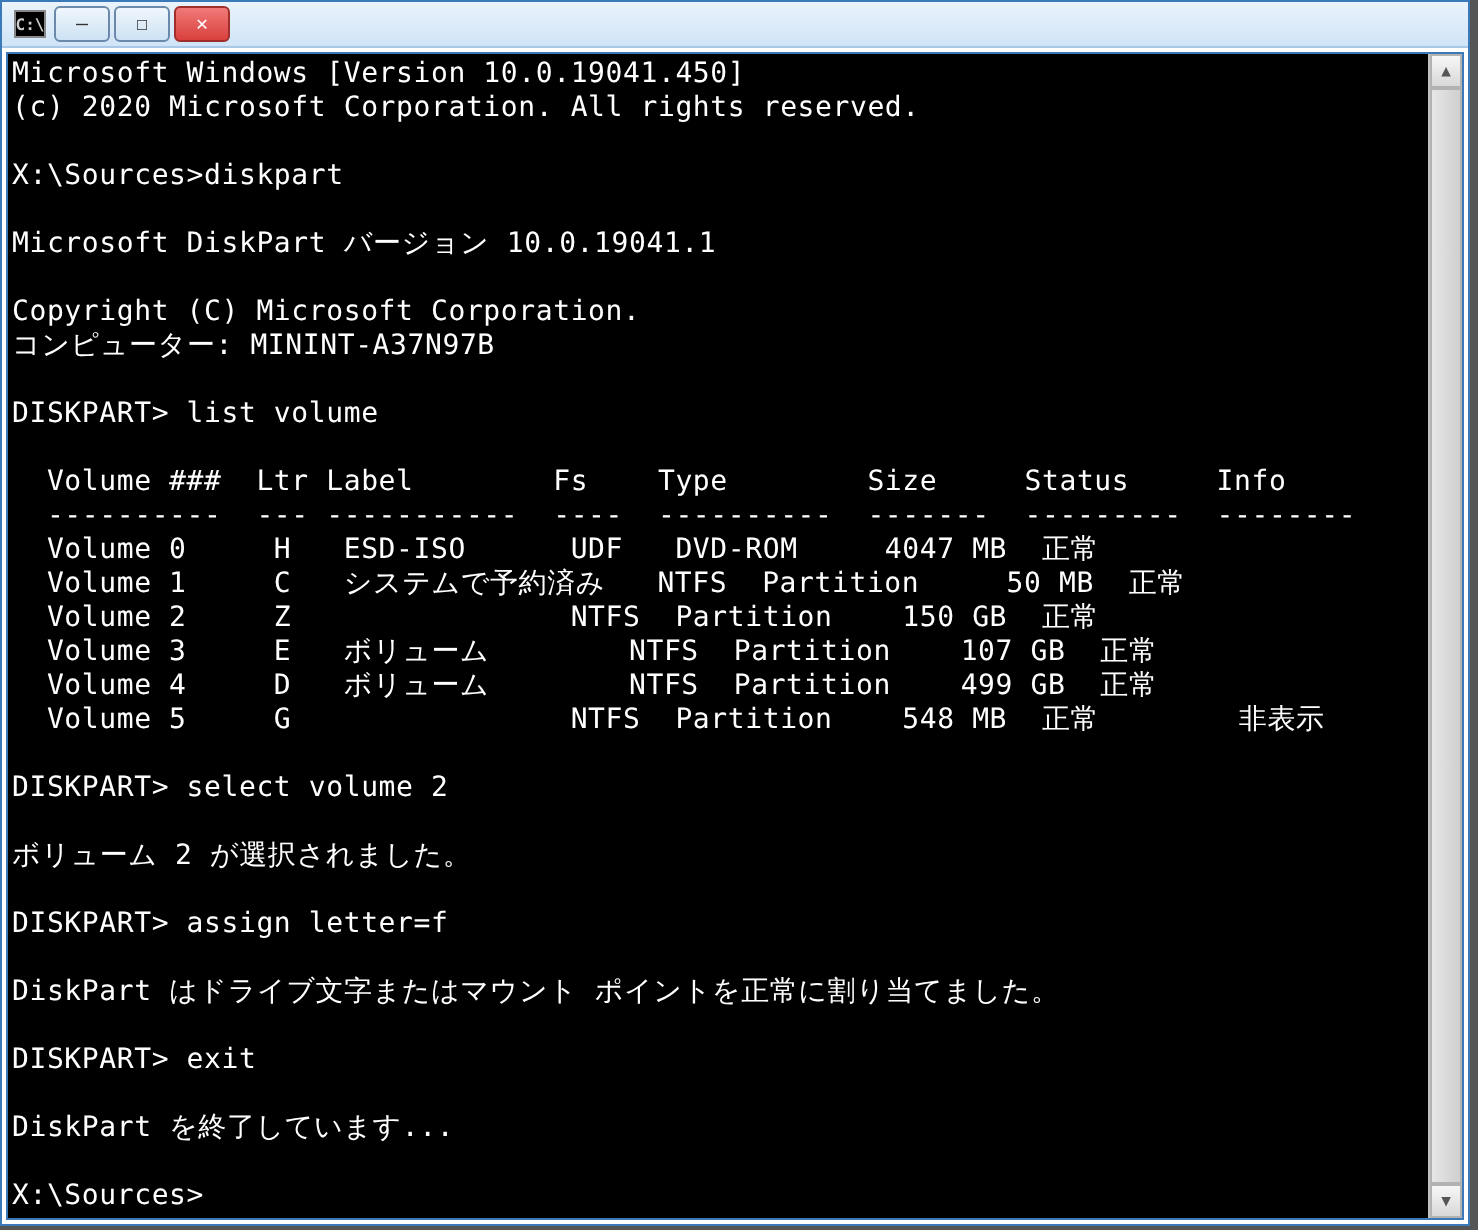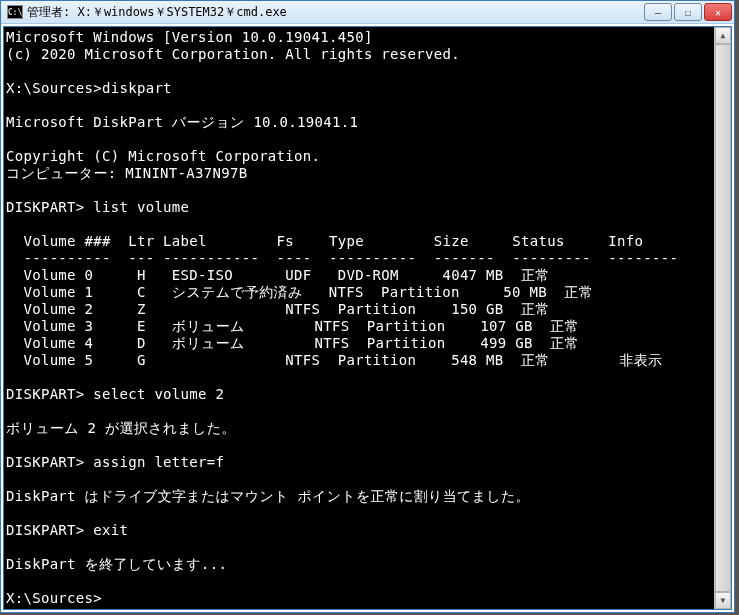--- a/index.html
+++ b/index.html
@@ -71,21 +71,20 @@
     background: linear-gradient(90deg,#e6e6e6,#cfcfcf);
     border: 1px solid #b2b2b2;
   }
 </style>
 </head>
 <body>
 
 <div class="window">
   <div class="titlebar">
     <span class="title-icon">C:\</span>
-    <span class="title-text">管理者: X:￥windows￥SYSTEM32￥cmd.exe</span>
     <div class="win-buttons">
       <div class="win-btn">—</div>
       <div class="win-btn">☐</div>
       <div class="win-btn close">✕</div>
     </div>
   </div>
   <div class="client">
     <div class="terminal" id="terminal"><div>Microsoft Windows [Version 10.0.19041.450]</div><div>(c) 2020 Microsoft Corporation. All rights reserved.</div><div>&nbsp;</div><div>X:\Sources&gt;diskpart</div><div>&nbsp;</div><div>Microsoft DiskPart バージョン 10.0.19041.1</div><div>&nbsp;</div><div>Copyright (C) Microsoft Corporation.</div><div>コンピューター: MININT-A37N97B</div><div>&nbsp;</div><div>DISKPART&gt; list volume</div><div>&nbsp;</div><div>  Volume ###  Ltr Label        Fs    Type        Size     Status     Info</div><div>  ----------  --- -----------  ----  ----------  -------  ---------  --------</div><div>  Volume 0     H   ESD-ISO      UDF   DVD-ROM     4047 MB  正常</div><div>  Volume 1     C   システムで予約済み   NTFS  Partition     50 MB  正常</div><div>  Volume 2     Z                NTFS  Partition    150 GB  正常</div><div>  Volume 3     E   ボリューム        NTFS  Partition    107 GB  正常</div><div>  Volume 4     D   ボリューム        NTFS  Partition    499 GB  正常</div><div>  Volume 5     G                NTFS  Partition    548 MB  正常        非表示</div><div>&nbsp;</div><div>DISKPART&gt; select volume 2</div><div>&nbsp;</div><div>ボリューム 2 が選択されました。</div><div>&nbsp;</div><div>DISKPART&gt; assign letter=f</div><div>&nbsp;</div><div>DiskPart はドライブ文字またはマウント ポイントを正常に割り当てました。</div><div>&nbsp;</div><div>DISKPART&gt; exit</div><div>&nbsp;</div><div>DiskPart を終了しています...</div><div>&nbsp;</div><div>X:\Sources&gt;</div></div>
     <div class="scrollbar">
       <div class="sb-btn">▲</div>

